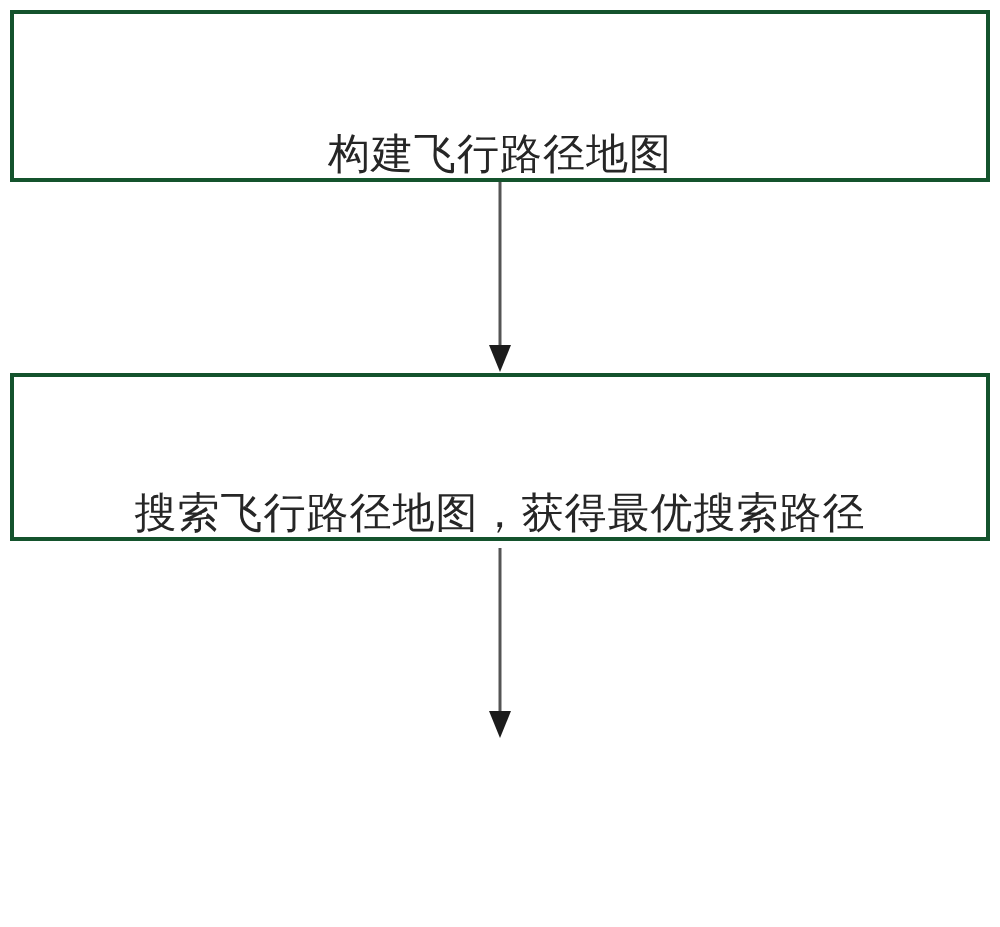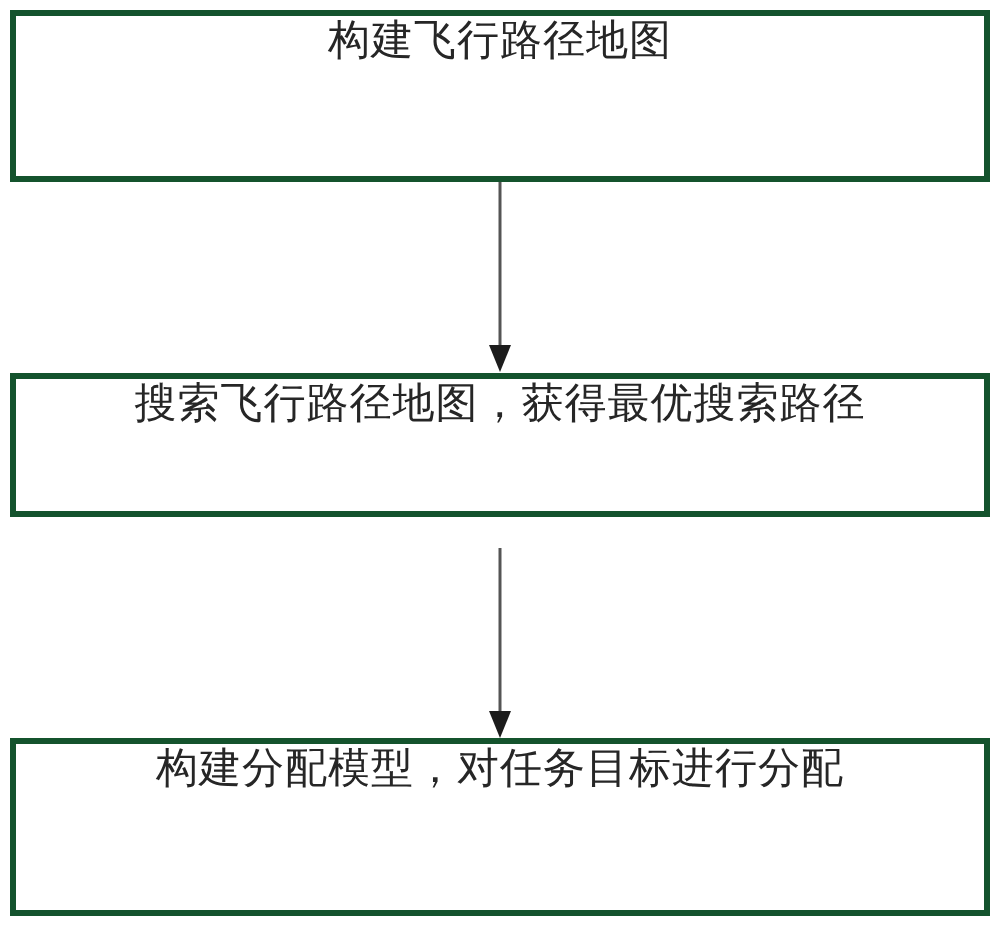--- a/index.html
+++ b/index.html
@@ -19,38 +19,38 @@
     width: 1000px;
     height: 927px;
     background: #ffffff;
   }
 
   
   .node {
     position: absolute;
     box-sizing: border-box;
     background: #ffffff;
-    border: 6px solid #14532d;
+    border: 4px solid #14532d;
     display: flex;
-    align-items: flex-start;
+    align-items: flex-end;
     justify-content: center;
   }
   .node-label {
     font-family: "Liberation Serif", "DejaVu Serif", serif;
     font-size: 42px;
     line-height: 1.15;
     color: #262626;
     letter-spacing: 1px;
     white-space: nowrap;
     text-align: center;
     user-select: none;
   }
 
   #node-1 { left: 10px;  top: 10px;  width: 980px; height: 172px; }
-  #node-2 { left: 10px;  top: 373px; width: 980px; height: 144px; }
+  #node-2 { left: 10px;  top: 373px; width: 980px; height: 168px; }
   #node-3 { left: 10px;  top: 738px; width: 980px; height: 178px; }
 
   
   .connector {
     position: absolute;
     left: 0;
     top: 0;
     width: 1000px;
     height: 927px;
     pointer-events: none;
@@ -87,23 +87,20 @@
 <div id="flowchart">
 
   <div class="node" id="node-1">
     <span class="node-label">构建飞行路径地图</span>
   </div>
 
   <div class="node" id="node-2">
     <span class="node-label">搜索飞行路径地图，获得最优搜索路径</span>
   </div>
 
-  <div class="node" id="node-3">
-    <span class="node-label">构建分配模型，对任务目标进行分配</span>
-  </div>
 
   <svg class="connector" viewBox="0 0 1000 927">
     <g>
       <line x1="500" y1="182" x2="500" y2="350"></line>
       <polygon points="500,372 489,345 511,345"></polygon>
     </g>
     <g>
       <line x1="500" y1="548" x2="500" y2="716"></line>
       <polygon points="500,738 489,711 511,711"></polygon>
     </g>

